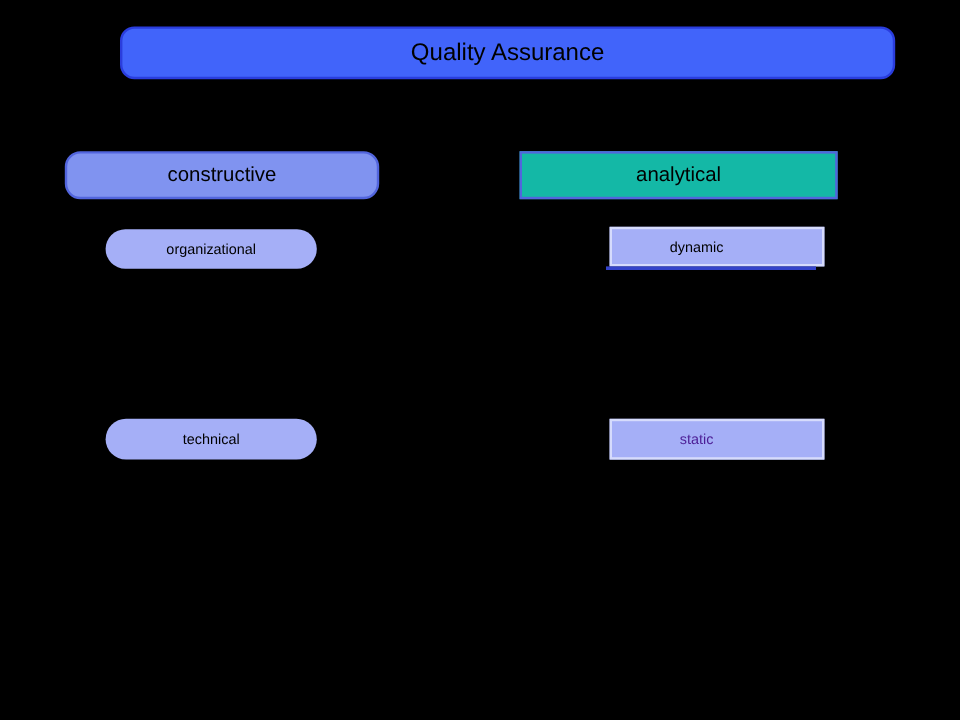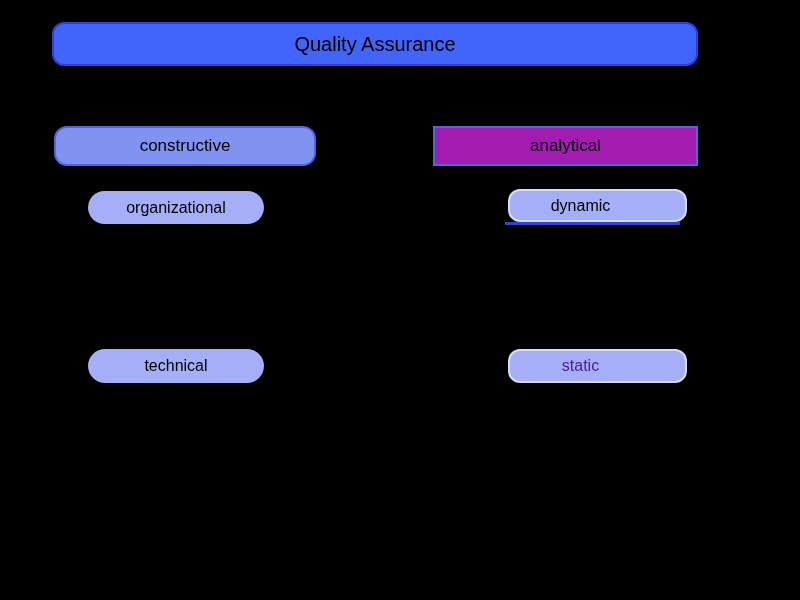--- a/index.html
+++ b/index.html
@@ -14,21 +14,20 @@
     overflow: hidden;
   }
   .node {
     position: absolute;
     display: flex;
     align-items: center;
     justify-content: center;
     box-sizing: border-box;
     color: #000000;
     white-space: nowrap;
-    border-radius: 12px;
   }
   .root-node {
     left: 52px;
     top: 22px;
     width: 646px;
     height: 44px;
     border: 2px solid;
     border-radius: 12px;
     font-size: 20px;
   }
@@ -43,21 +42,21 @@
     width: 262px;
     border-radius: 13px;
   }
   .branch-rect {
     left: 433px;
     width: 265px;
     border-radius: 0;
   }
   .leaf-node {
     height: 33px;
-    font-size: 16px;
+    font-size: 12px;
   }
   .leaf-pill {
     left: 88px;
     width: 176px;
     border-radius: 17px;
   }
   .leaf-rect {
     left: 508px;
     width: 179px;
     border: 2px solid;
@@ -72,25 +71,25 @@
     right: 5px;
     bottom: -5px;
     height: 3px;
   }
 </style>
 </head>
 <body>
 
 <div id="canvas" style="background: rgb(0, 0, 0);">
 
-  <div class="node root-node" style="background: rgb(65, 100, 250); border-color: rgb(42, 61, 221); color: rgb(0, 0, 0);">Quality Assurance</div>
+  <div class="node root-node" style="background: rgb(65, 100, 250); border-color: rgb(42, 61, 221); color: rgb(0, 0, 0); margin-left: 48px;">Quality Assurance</div>
 
   <div class="node branch-node branch-rounded" style="background: rgb(128, 147, 240); border-color: rgb(82, 101, 221); color: rgb(0, 0, 0);">constructive</div>
 
-  <div class="node branch-node branch-rect" style="background: #a21caf; border-color: rgb(82, 101, 221); color: rgb(0, 0, 0);">analytical</div>
+  <div class="node branch-node branch-rect" style="background: #14b8a6; border-color: rgb(82, 101, 221); color: rgb(0, 0, 0);">analytical</div>
 
   <div class="node leaf-node leaf-pill row-upper-left" style="background: rgb(165, 175, 247); color: rgb(0, 0, 0);">organizational</div>
 
   <div class="node leaf-node leaf-rect row-upper-right" style="background: rgb(165, 175, 247); border-color: rgb(214, 219, 252); color: rgb(0, 0, 0);">
     <span>dynamic</span>
     <span class="stack-shadow" style="background: rgb(52, 67, 203);"></span>
   </div>
 
   <div class="node leaf-node leaf-pill row-lower" style="background: rgb(165, 175, 247); color: rgb(0, 0, 0);">technical</div>
 

